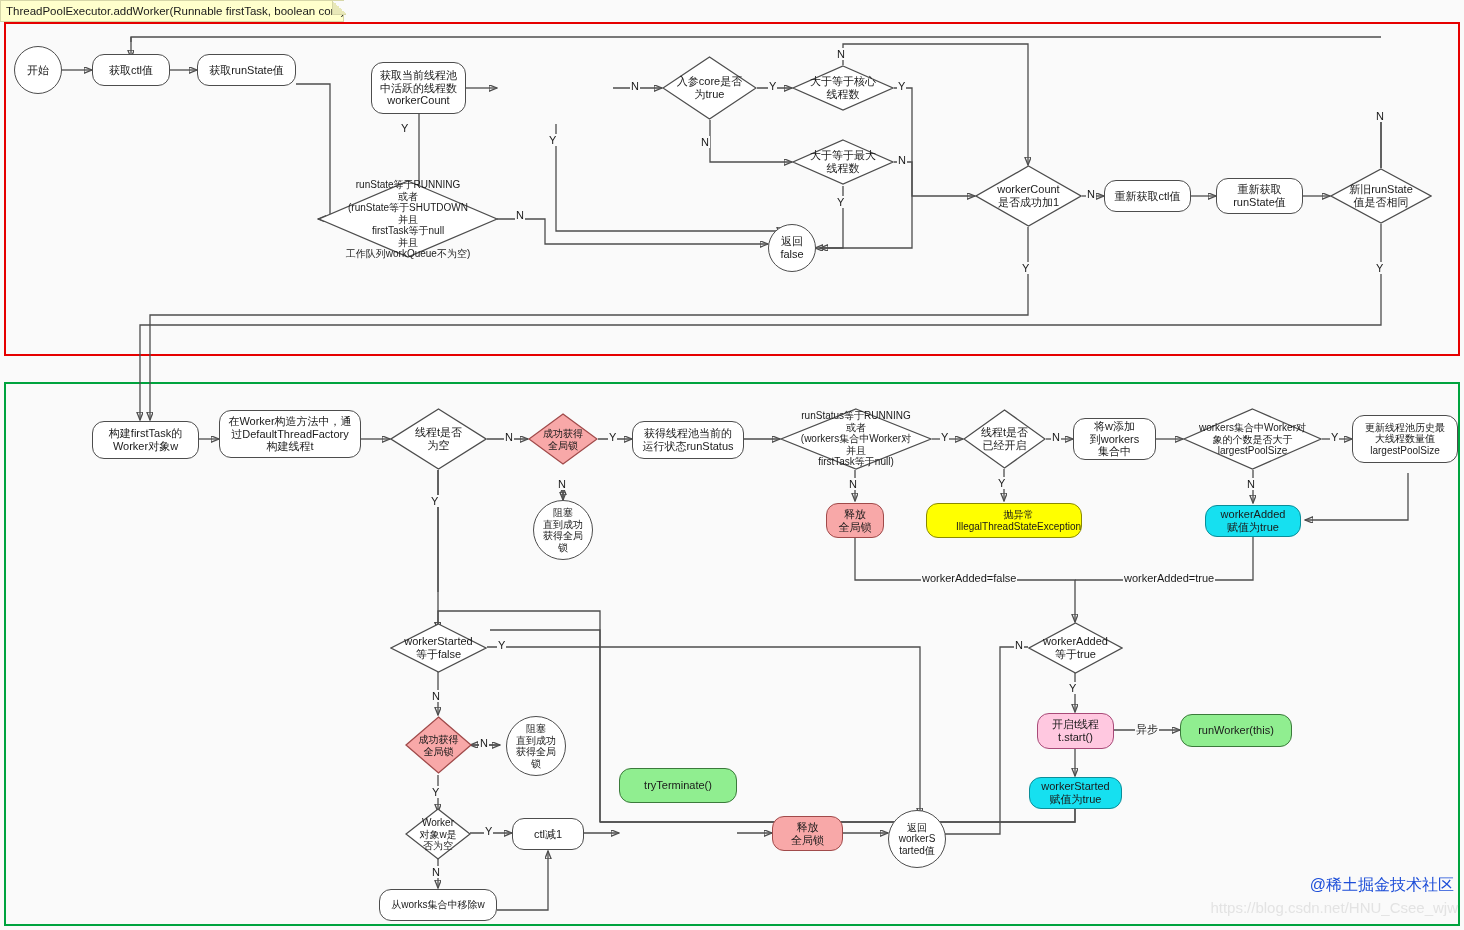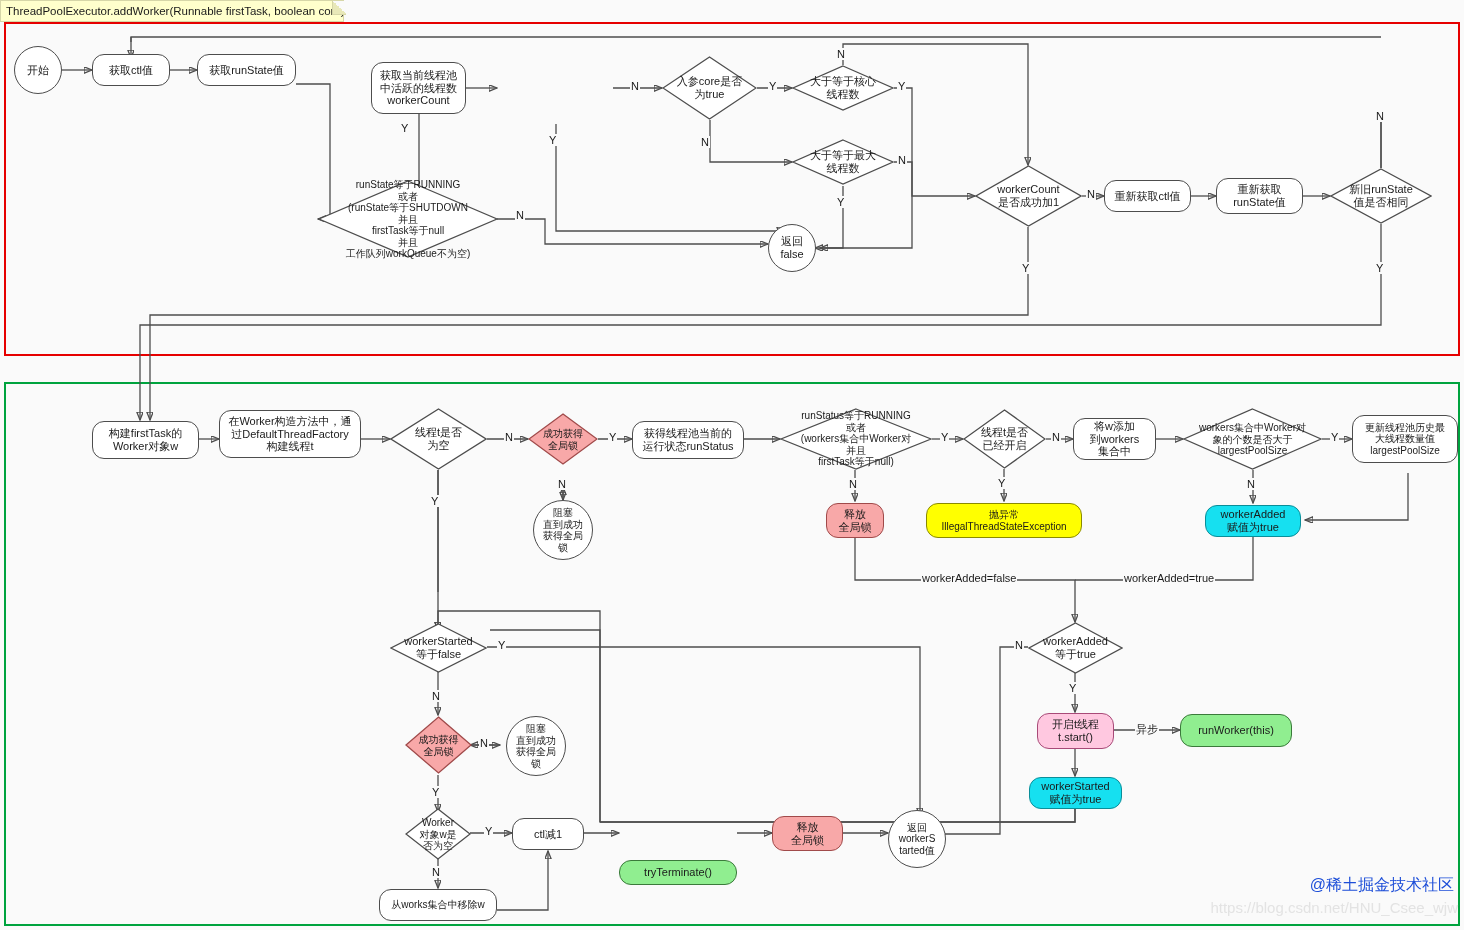--- a/index.html
+++ b/index.html
@@ -51,21 +51,21 @@
     position:absolute;left:0;top:50%;width:100%;
     transform:translateY(-50%);
     text-align:center;font-size:11px;color:#1a1a1a;line-height:1.15;
     pointer-events:none;white-space:nowrap;
   }
   .diamond-wrap.wide .dtext{white-space:normal;}
 
   
   .fill-pink{background:#f8a8a8 !important;}
   .fill-pink-b{border-color:#a04a4a !important;}
-  .fill-yellow{background:#ffff00 !important;border-color:#8a8a00 !important;}
+  .fill-yellow{background:#ffff00 !important;border-color:#8a8a00 !important;justify-content:flex-end;}
   .fill-cyan{background:#16e0f0 !important;border-color:#0a8e99 !important;}
   .fill-green{background:#90ee90 !important;border-color:#3b7a3b !important;}
   .fill-rose{background:#ffc8e0 !important;border-color:#a84a78 !important;}
 
   
   svg.wires{position:absolute;left:0;top:0;width:1464px;height:930px;pointer-events:none;}
   svg.wires path,svg.wires line{fill:none;stroke:#4d4d4d;stroke-width:1.3;}
 
   .elabel{
     position:absolute;font-size:11px;color:#1a1a1a;
@@ -452,21 +452,21 @@
       </svg>
     <div class="dtext" style="font-size: 10px; white-space: pre-line;">Worker
 对象w是
 否为空</div>
   </div>
 
   <div class="node box" style="left:512px;top:818px;width:72px;height:32px;">
     <span>ctl减1</span>
   </div>
 
-  <div class="node box fill-green" style="left:619px;top:860px;width:118px;height:25px;">
+  <div class="node box fill-green" style="left:619px;top:768px;width:118px;height:35px;">
     <span>tryTerminate()</span>
   </div>
 
   <div class="node box fill-pink fill-pink-b" style="left:772px;top:816px;width:71px;height:35px;">
     <span style="white-space:pre-line;">释放
 全局锁</span>
   </div>
 
   <div class="node circle" style="left:888px;top:810px;width:58px;height:58px;">
     <span style="white-space:pre-line;font-size:10px;">返回

